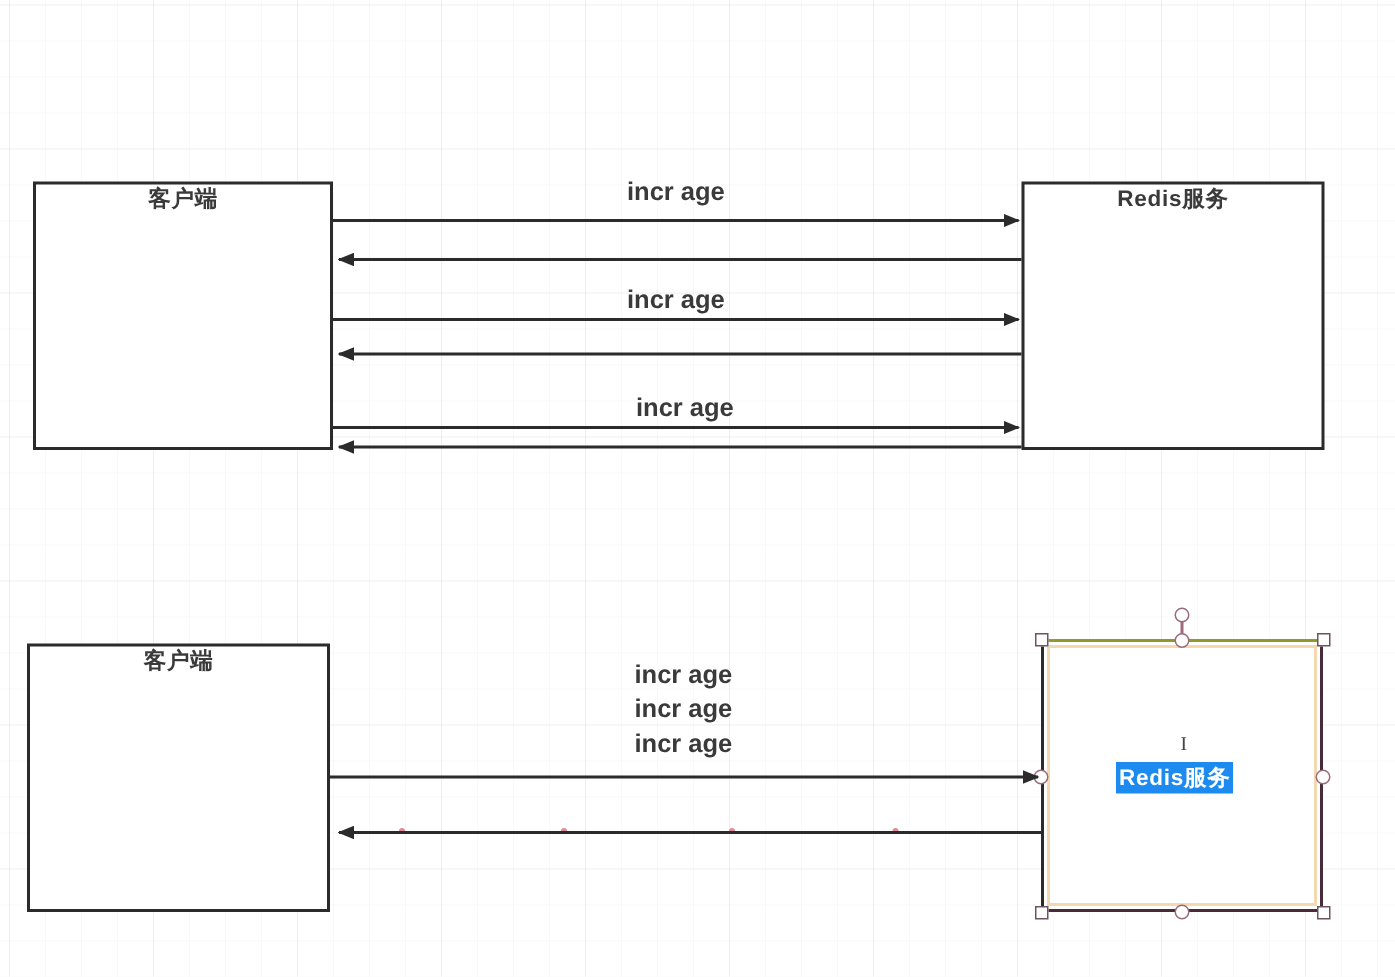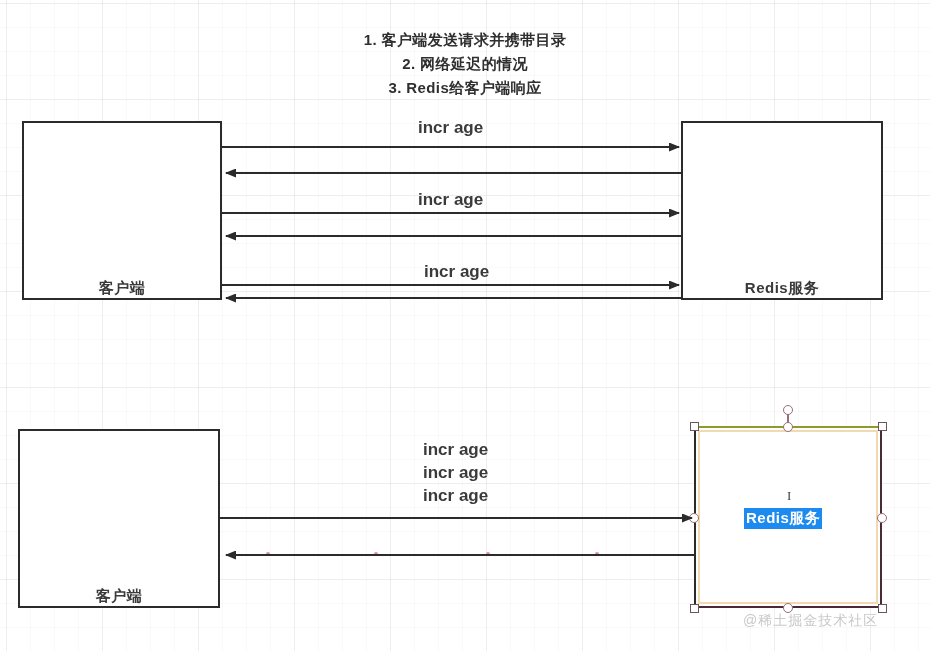--- a/index.html
+++ b/index.html
@@ -28,21 +28,21 @@
     background-position: 6px 3px, 6px 3px, 6px 3px, 6px 3px;
   }
 
   
   .node-box {
     position: absolute;
     box-sizing: border-box;
     background: #ffffff;
     border: 2px solid #2b2b2b;
     display: flex;
-    align-items: flex-end;
+    align-items: flex-start;
     justify-content: center;
   }
   .node-label {
     font-size: 15px;
     font-weight: 700;
     color: #3a3a3a;
     letter-spacing: 0.5px;
     user-select: none;
   }
 
@@ -161,25 +161,20 @@
     white-space: nowrap;
     user-select: none;
     letter-spacing: 1px;
   }
 </style>
 </head>
 <body>
 
 <div id="canvas">
 
-  <div class="title-block">
-    <div class="title-line">1. 客户端发送请求并携带目录</div>
-    <div class="title-line">2. 网络延迟的情况</div>
-    <div class="title-line">3. Redis给客户端响应</div>
-  </div>
 
   <div class="node-box" style="left:22px; top:121px; width:200px; height:179px;">
     <span class="node-label">客户端</span>
   </div>
 
   <div class="node-box" style="left:681px; top:121px; width:202px; height:179px;">
     <span class="node-label">Redis服务</span>
   </div>
 
   <div class="edge-label" style="left:418px; top:118px;">incr age</div>
@@ -237,15 +232,14 @@
       <line x1="681" y1="236" x2="226" y2="236" marker-end="url(#arrowL)"></line>
 
       <line x1="222" y1="285" x2="679" y2="285" marker-end="url(#arrowR)"></line>
       <line x1="681" y1="298" x2="226" y2="298" marker-end="url(#arrowL)"></line>
 
       <line x1="220" y1="518" x2="692" y2="518" marker-end="url(#arrowR)"></line>
       <line x1="694" y1="555" x2="226" y2="555" marker-end="url(#arrowL)"></line>
     </g>
   </svg>
 
-  <div class="watermark" style="left:743px; top:612px;">@稀土掘金技术社区</div>
 
 </div>
 
 </body></html>

